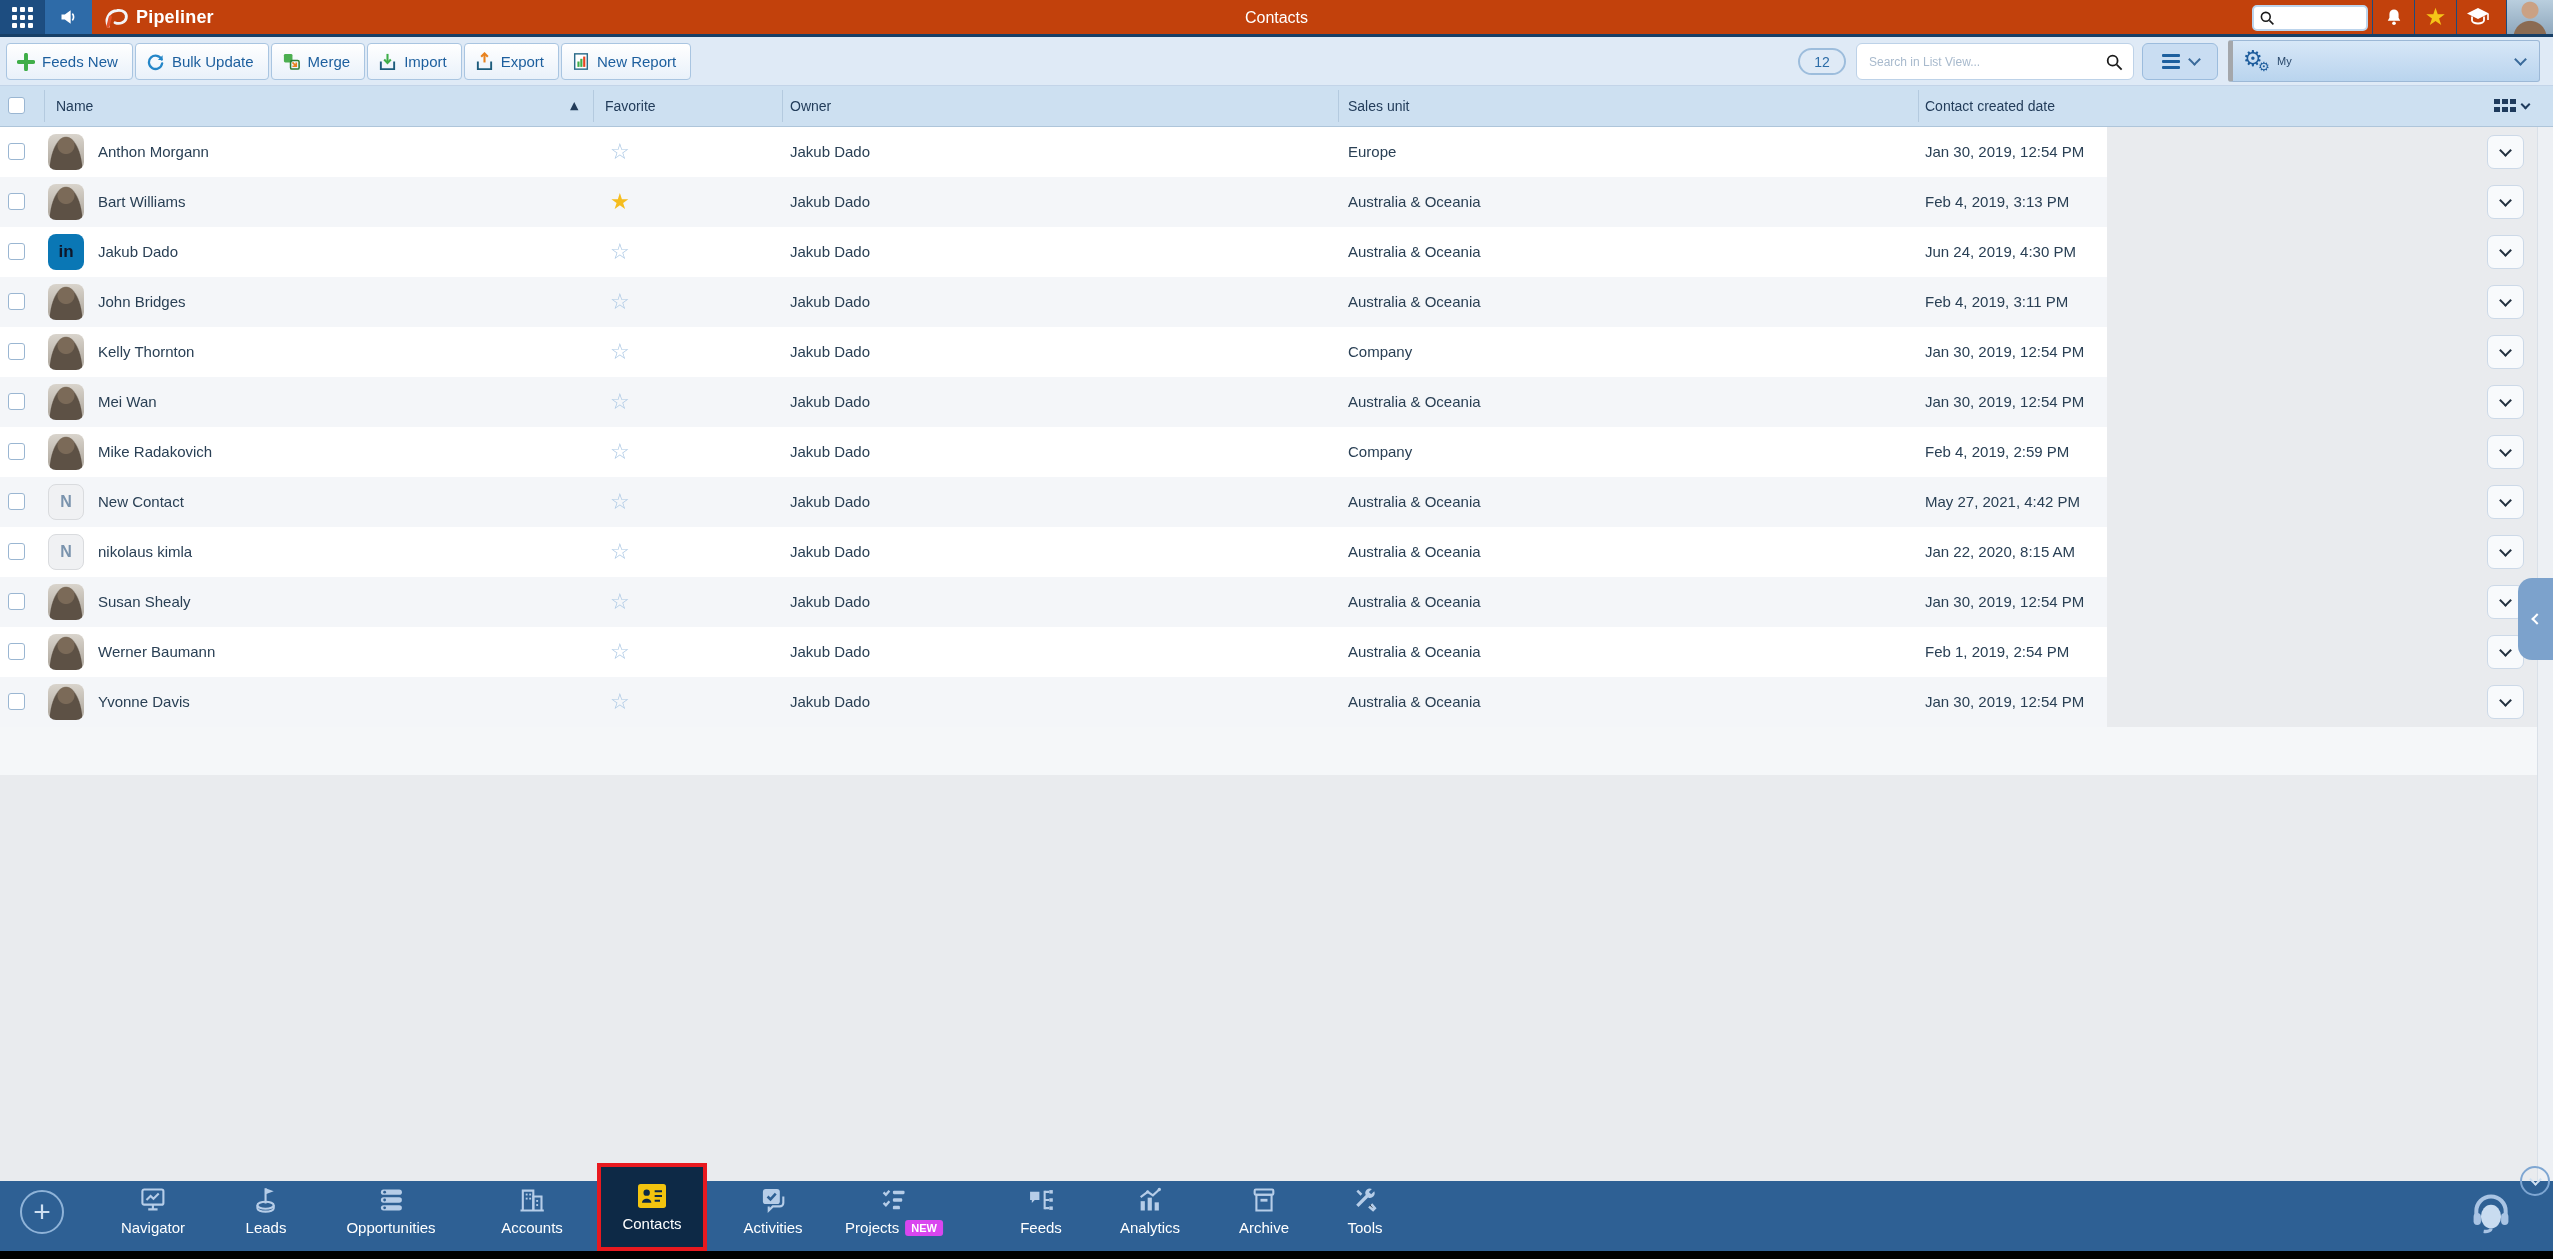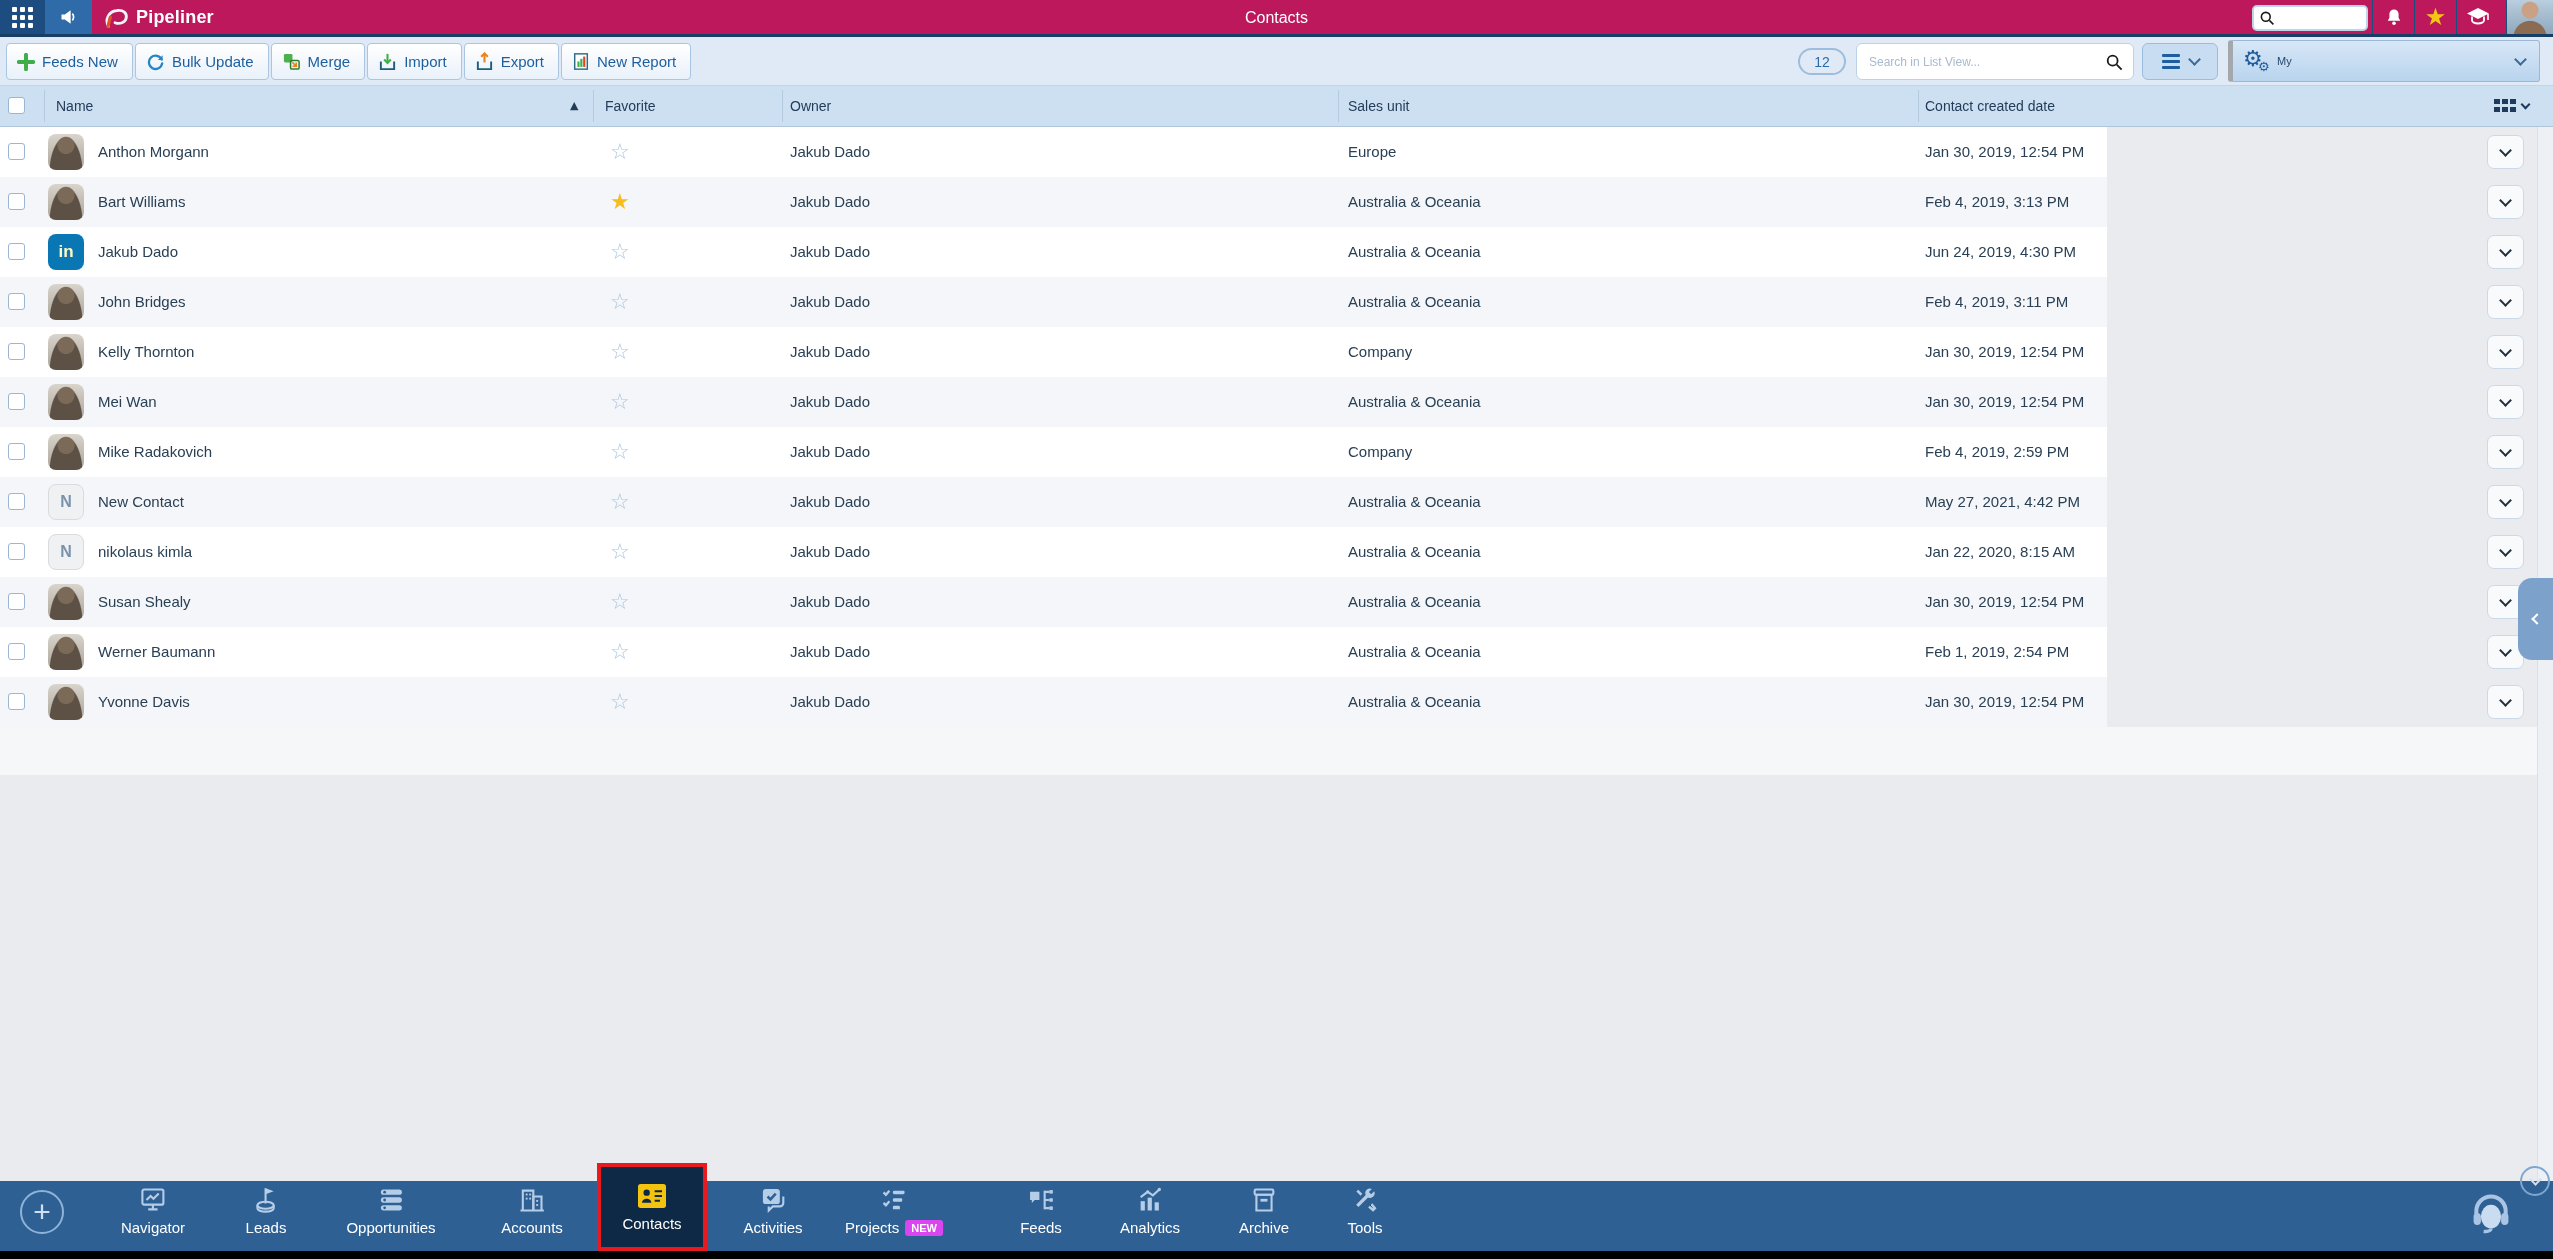--- a/index.html
+++ b/index.html
@@ -8,21 +8,21 @@
     position: relative;
     font-family: "Liberation Sans", sans-serif;
     background:#e9ebee;
     overflow:hidden;
     color:#2a4055;
   }
   svg { display:block; }
 
   
   .topbar { position:absolute; left:0; top:0; width:2553px; height:37px;
-            background:#be185d; border-bottom:3px solid #173f66; z-index:30; }
+            background:#c2410c; border-bottom:3px solid #173f66; z-index:30; }
   .tile-grid { position:absolute; left:0; top:0; width:44px; height:34px; background:#1d4d80;
                display:flex; align-items:center; justify-content:center; }
   .dots { display:grid; grid-template-columns:repeat(3,5px); grid-template-rows:repeat(3,5px); gap:3px; }
   .dots span { background:#fff; border-radius:1px; }
   .tile-mega { position:absolute; left:44px; top:0; width:48px; height:34px; background:#2e6ba8;
                display:flex; align-items:center; justify-content:center; border-left:1px solid #1c4b7e; }
   .logo-mark { position:absolute; left:100px; top:3px; }
   .logo-text { position:absolute; left:136px; top:7px; color:#fff; font-size:18px; font-weight:bold; letter-spacing:.2px; }
   .topbar-title { position:absolute; left:0; right:0; top:9px; text-align:center; color:#fff; font-size:16px; }
   .topbar-search { position:absolute; left:2252px; top:5px; width:116px; height:26px; background:#fff;
@@ -80,21 +80,21 @@
   .rows { position:absolute; left:0; top:127px; width:2107px; }
   .row { position:relative; height:50px; background:#fff; }
   .row:nth-child(even) { background:#f4f6f9; }
   .row .cbx { position:absolute; left:8px; top:16px; }
   .avatar { position:absolute; left:48px; top:7px; width:36px; height:36px; border-radius:8px;
             display:flex; align-items:center; justify-content:center; font-weight:bold; overflow:hidden; }
   .avatar[data-type="photo"] {
       background: radial-gradient(circle at 50% 32%, #7b6a58 0 8px, transparent 9px),
                   radial-gradient(ellipse at 50% 108%, #5d5145 0 16px, transparent 17px),
                   linear-gradient(#d9d4cc,#aba49a); }
-  .avatar[data-type="linkedin"] { background:#0a77b5; color:#fef9c3; font-size:17px;border-radius:8px; }
+  .avatar[data-type="linkedin"] { background:#0a77b5; color:#0f172a; font-size:17px;border-radius:8px; }
   .avatar[data-type="initial"] { background:#f0f1f3; border:1px solid #d9dbde; color:#7a93ad; font-size:16px; }
   .cell-name { position:absolute; left:98px; top:0; line-height:50px; font-size:15px; }
   .star { position:absolute; left:610px; top:0; line-height:50px; font-size:22px;
           font-family:"DejaVu Sans", sans-serif; cursor:pointer; }
   .star[data-fav="true"]  { color:#f5bd1f; }
   .star[data-fav="false"] { color:#aac7e4; }
   .cell-owner { position:absolute; left:790px; top:0; line-height:50px; font-size:15px; }
   .cell-sales { position:absolute; left:1348px; top:0; line-height:50px; font-size:15px; }
   .cell-date  { position:absolute; left:1925px; top:0; line-height:50px; font-size:15px; }
   .row-action { position:absolute; left:2487px; top:8px; width:37px; height:34px; background:#f8fafc;

